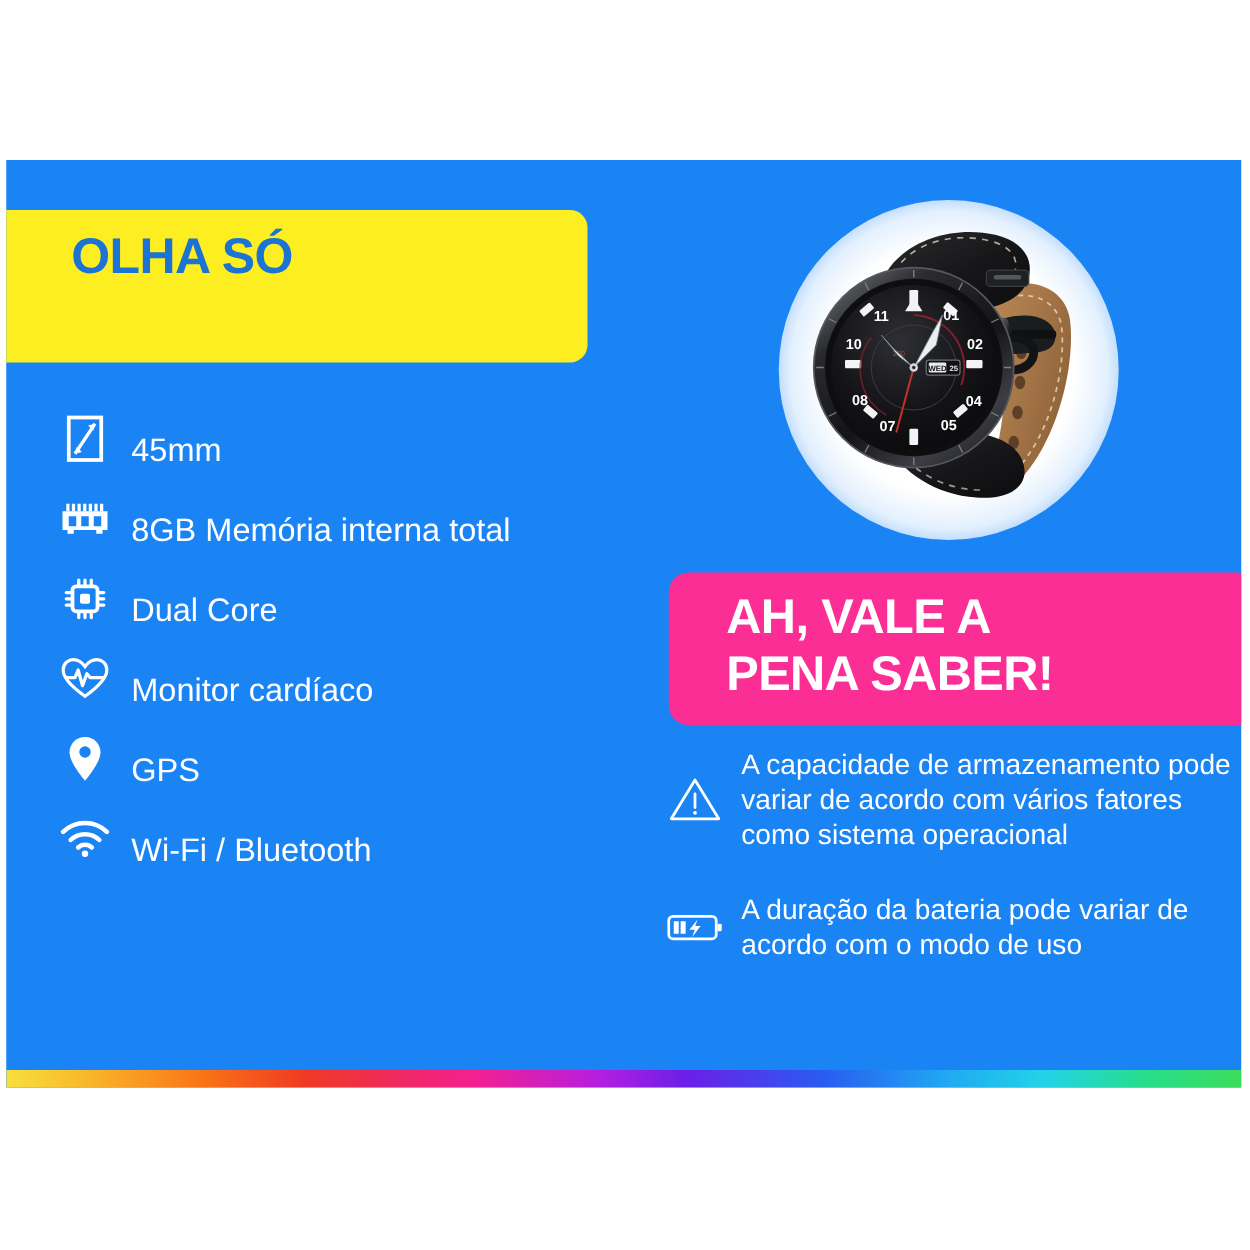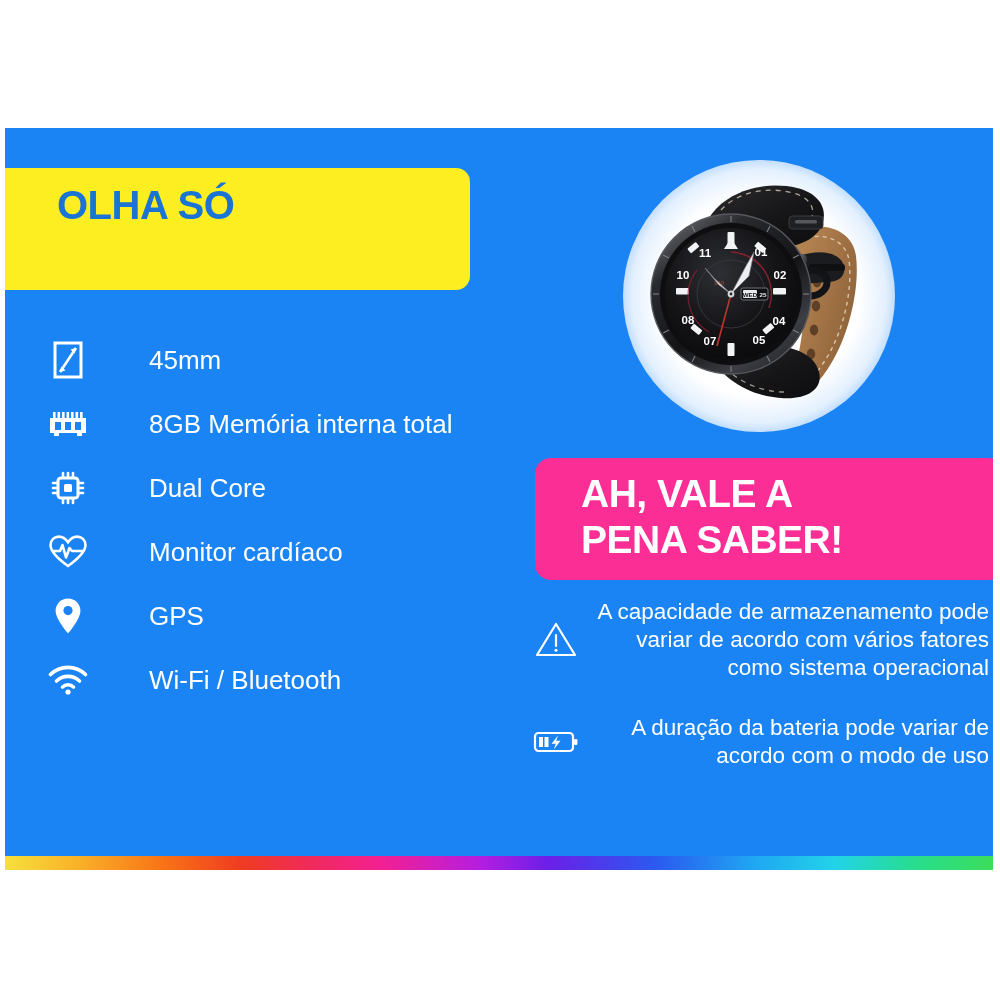--- a/index.html
+++ b/index.html
@@ -58,23 +58,21 @@
 
   
   .features {
     position: absolute;
     left: 40px;
     top: 200px;
     width: 470px;
   }
   .feature-row {
     display: flex;
-    align-items: center;
     height: 64px;
-    gap: 44px;
   }
   .feature-icon {
     width: 46px;
     min-width: 46px;
     height: 46px;
     display: flex;
     align-items: center;
     justify-content: center;
     margin-right: 14px;
   }
@@ -145,21 +143,20 @@
   .notes {
     position: absolute;
     left: 524px;
     top: 470px;
     width: 460px;
   }
   .note-row {
     display: flex;
     align-items: center;
     margin-bottom: 32px;
-    text-align: right;
   }
   .note-icon {
     width: 54px;
     min-width: 54px;
     height: 54px;
     display: flex;
     align-items: center;
     justify-content: center;
     margin-right: 10px;
   }

